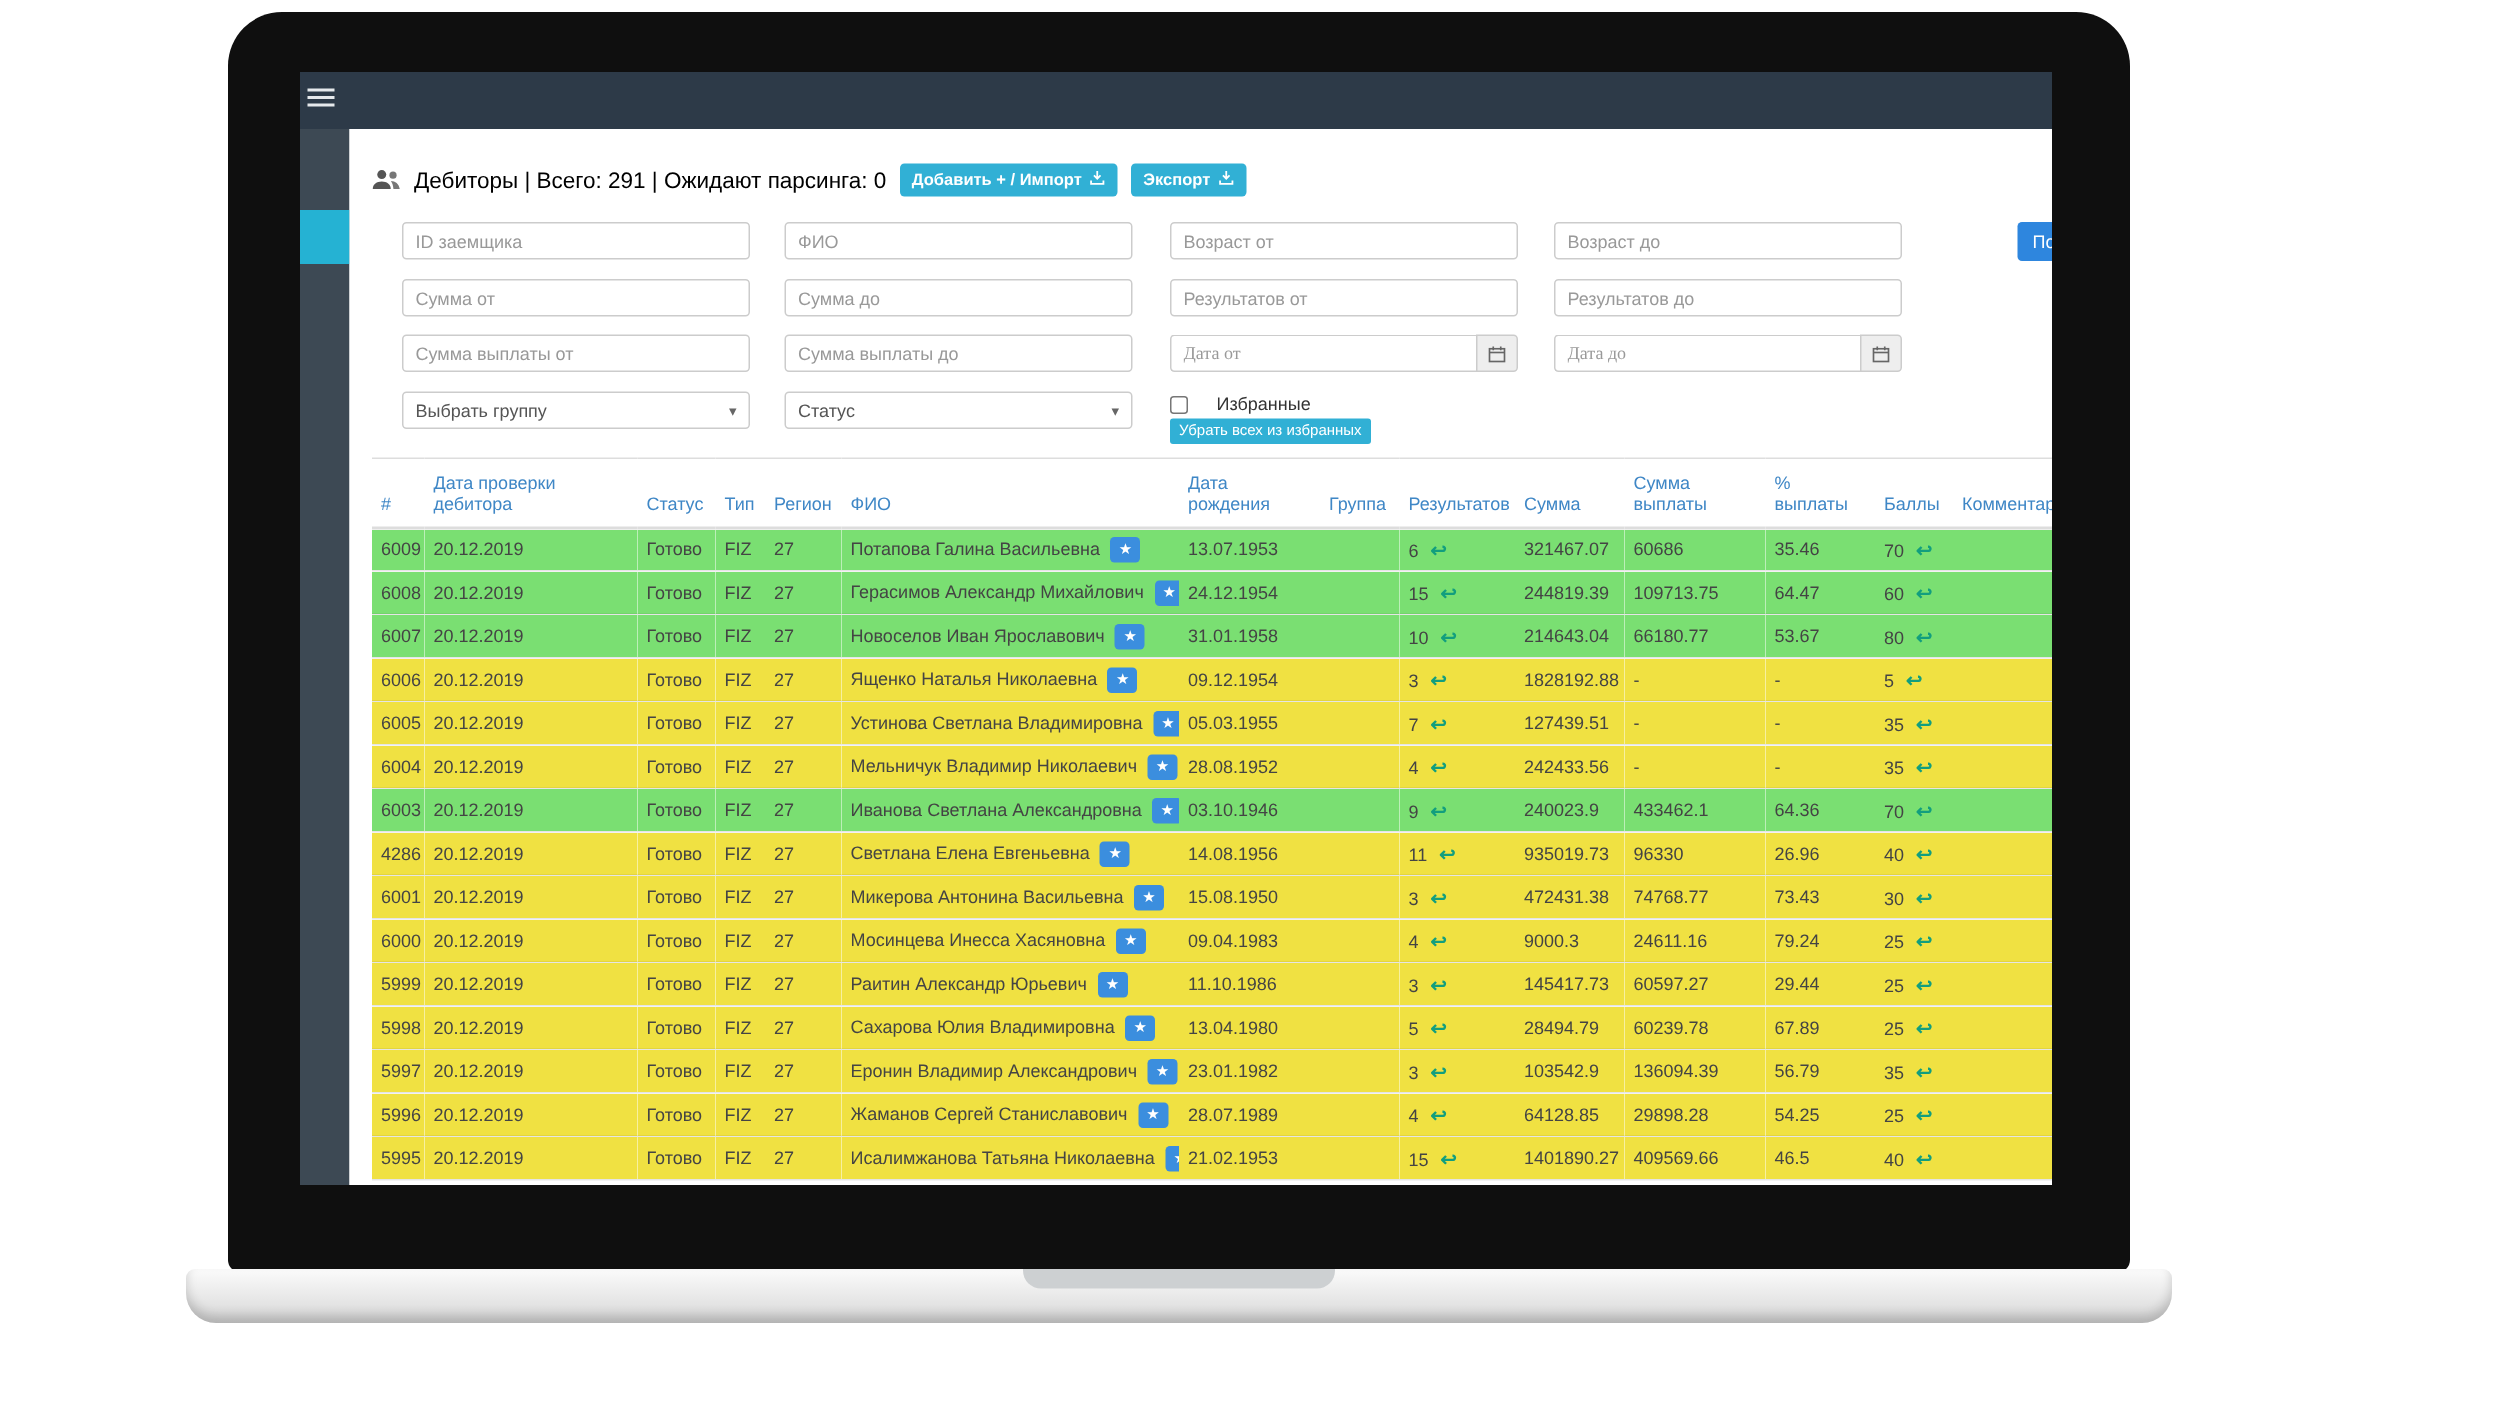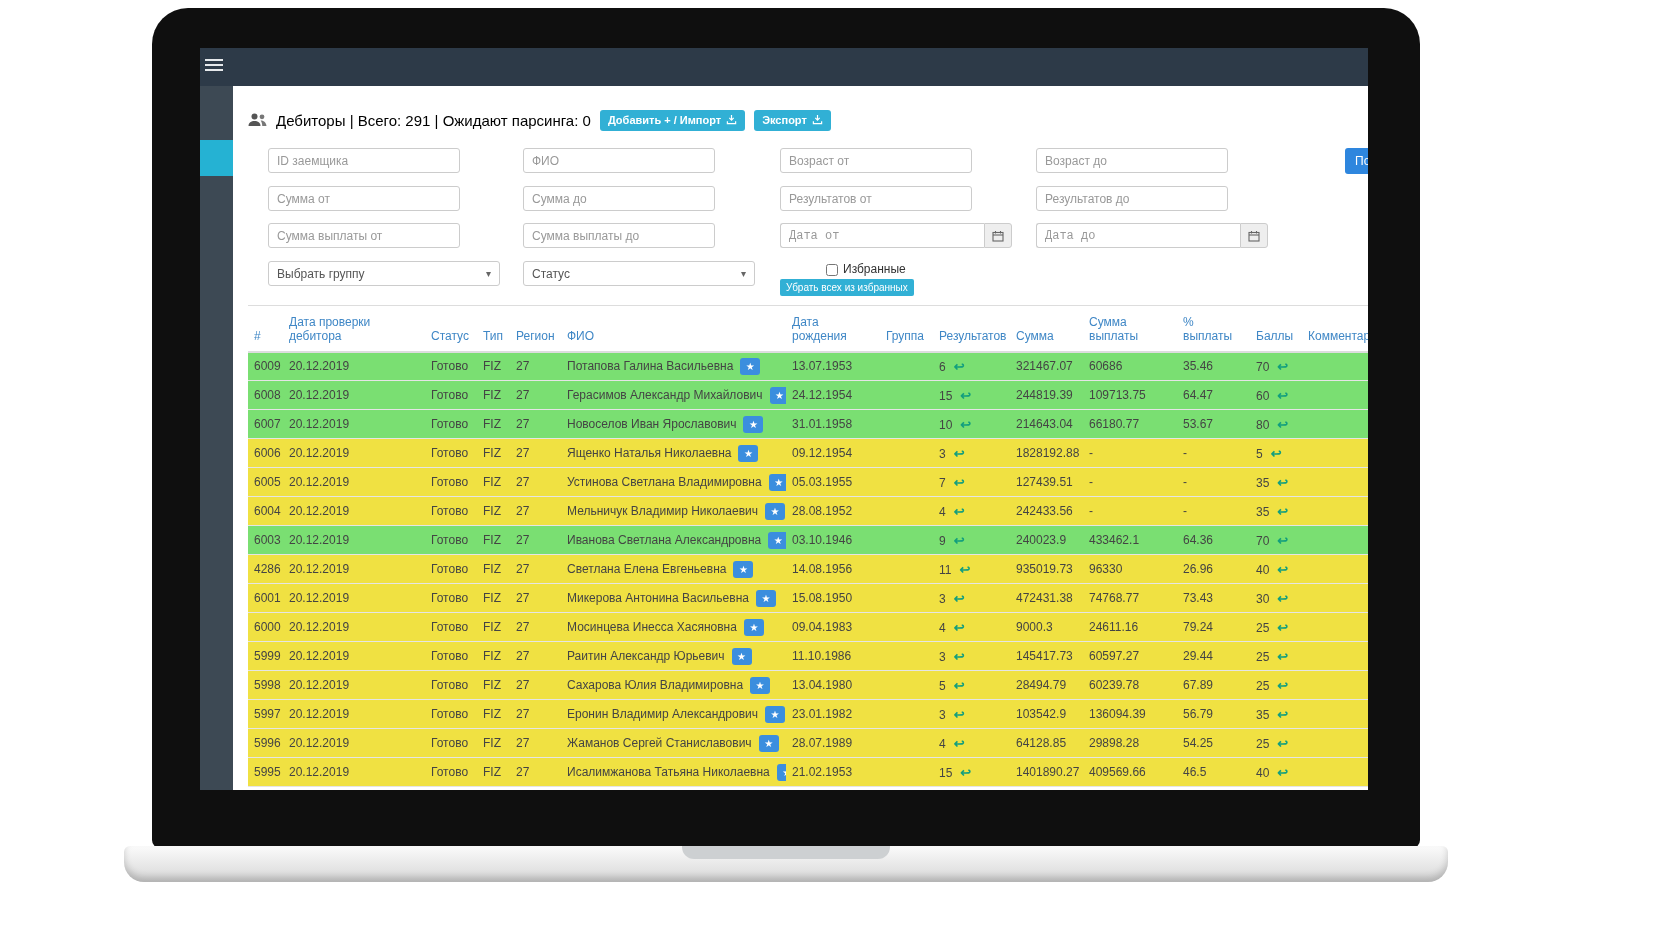--- a/index.html
+++ b/index.html
@@ -39,42 +39,42 @@
 
   .title-row { position:absolute; left:15px; top:22px; height:24px;
     display:flex; align-items:center; gap:9px; }
   .users-icon { display:inline-flex; }
   .page-title { font-size:15px; color:#000000; white-space:nowrap; }
   .btn-cyan { display:inline-flex; align-items:center; gap:5px; border:none;
     background:var(--accent,#31b0d5); color:#fff; font-size:11px; font-weight:bold;
     padding:4px 8px; border-radius:3px; cursor:pointer;
     font-family:"Liberation Sans", sans-serif; }
 
-  .f-input { position:absolute; width:192px; height:25px; border:1px solid #ccc;
+  .f-input { position:absolute; width:232px; height:25px; border:1px solid #ccc;
     border-radius:3px; font-size:12px; padding:0 8px; color:#555;
     font-family:"Liberation Sans", sans-serif; }
   .f-input::placeholder { color:#999; opacity:1; }
 
   .date-group { position:absolute; width:232px; height:25px; display:flex; }
   .date-group input { flex:1; min-width:0; height:25px; border:1px solid #ccc;
     border-right:none; border-radius:3px 0 0 3px; font-size:12px; padding:0 8px;
-    color:#701a75; font-family:Liberation Mono, monospace; }
+    color:#701a75; font-family:Liberation Serif, serif; }
   .date-group input::placeholder { color:#999; opacity:1; }
   .date-addon { width:28px; height:25px; background:#eee; border:1px solid #ccc;
     border-radius:0 3px 3px 0; display:flex; align-items:center; justify-content:center;
     cursor:pointer; }
 
   .f-select { position:absolute; width:232px; height:25px; border:1px solid #ccc;
     border-radius:3px; background:#fff; font-size:12px; color:#555;
     display:flex; align-items:center; justify-content:space-between;
     padding:11px 8px; cursor:pointer; }
   .caret { color:#666; font-size:10px; }
 
   .favorites { position:absolute; left:547px; top:176px; display:flex;
-    align-items:flex-end; gap:5px; font-size:12px; color:#333;margin-left:46px; }
+    align-items:flex-end; gap:19px; font-size:12px; color:#333; }
   .favorites input { width:12px; height:12px; margin:0; }
   .remove-fav { position:absolute; left:547px; top:193px; border:none;
     background:var(--accent,#31b0d5); color:#fff; font-size:10px; padding:3px 6px;
     border-radius:2px; cursor:pointer; font-family:"Liberation Sans", sans-serif; }
 
   .btn-search { position:absolute; left:1112px; top:62px; height:26px; width:80px;
     background:var(--search-blue,#2e86de); color:#fff; border:none; border-radius:3px;
     font-size:12px; padding:0 10px; cursor:pointer; text-align:left;
     font-family:"Liberation Sans", sans-serif; }
 

